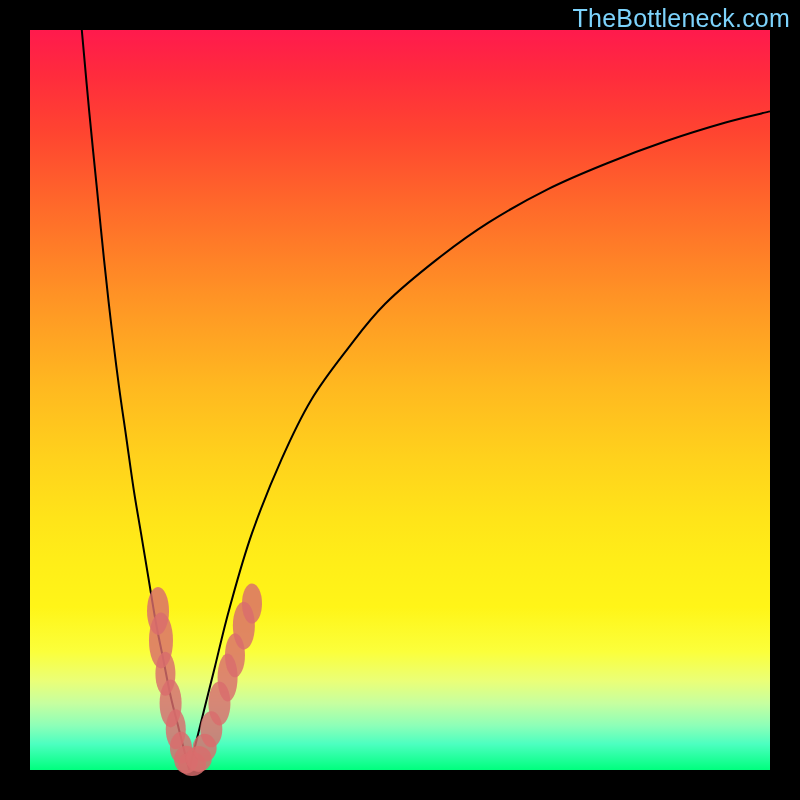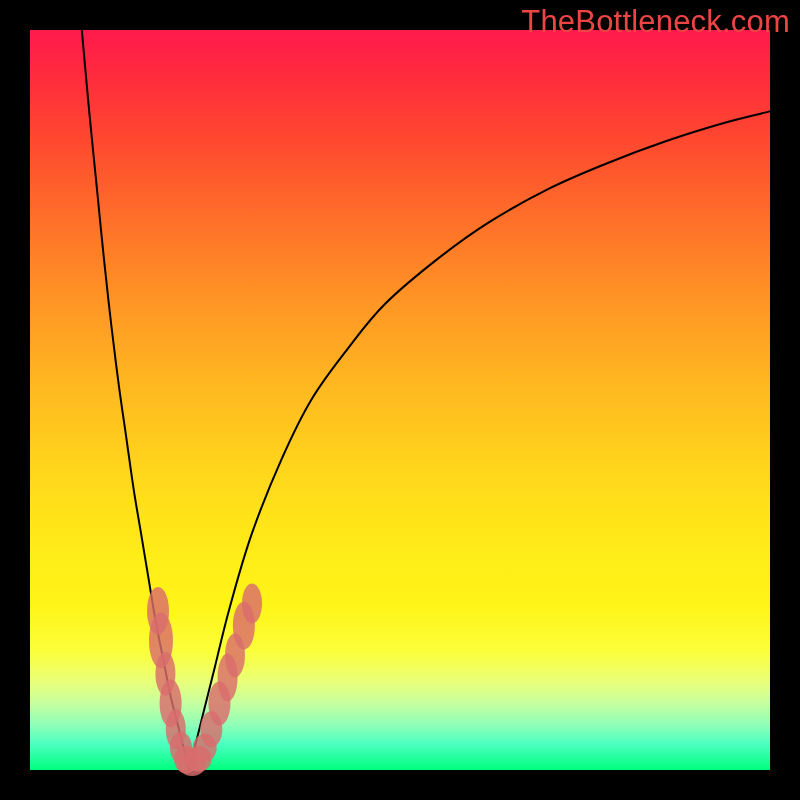--- a/index.html
+++ b/index.html
@@ -43,22 +43,22 @@
       #c6ffa0 91%,
       #8dffb8 94%,
       #4cffc0 96.5%,
       #00ff7e 100%
     );
   }
   .watermark {
     position: absolute;
     top: 4px;
     right: 10px;
-    color: #ef4444;
-    font-size: 31px;
+    color: #7dd3fc;
+    font-size: 25px;
     font-weight: 500;
     letter-spacing: 0.2px;
     user-select: none;
   }
   svg.curve {
     position: absolute;
     top: 30px;
     left: 30px;
     width: 740px;
     height: 740px;

